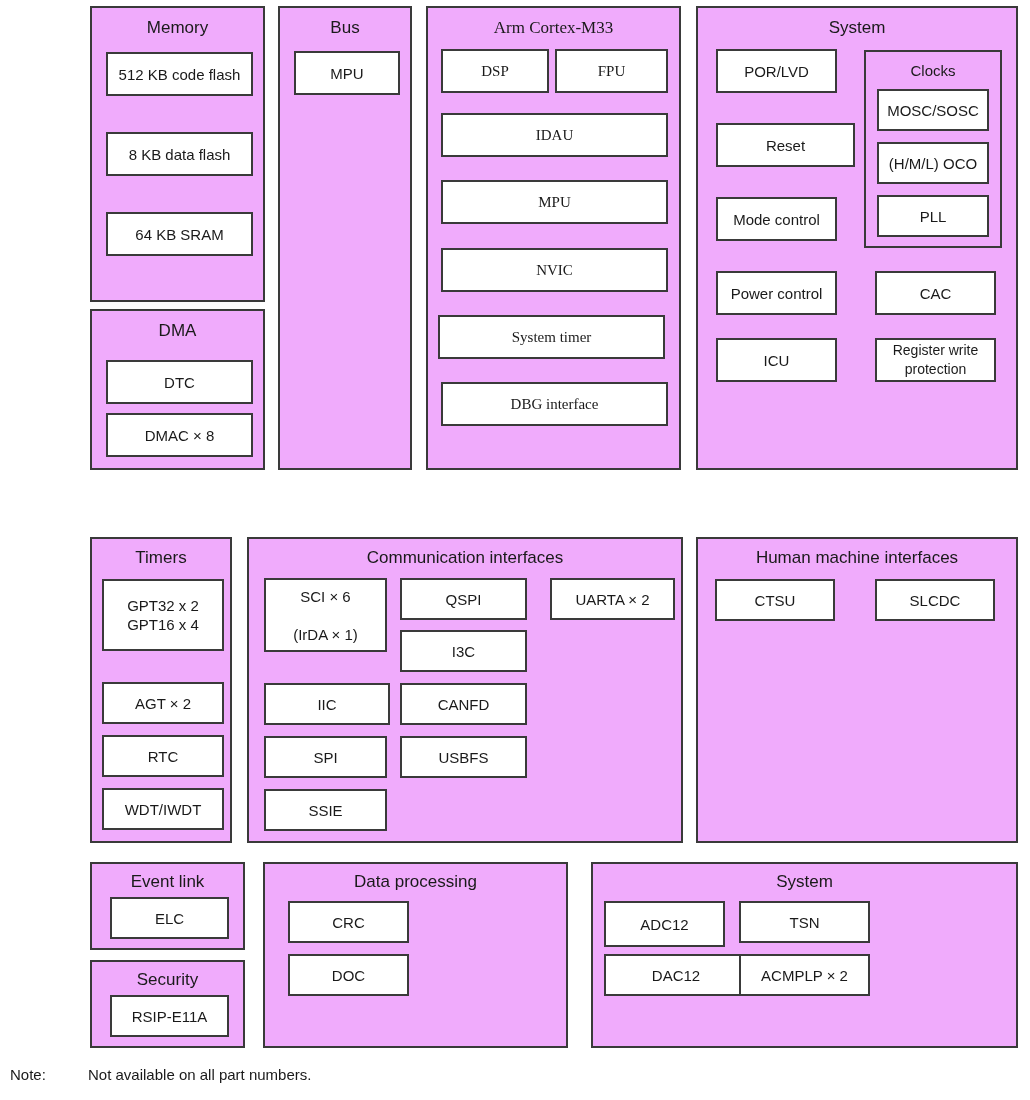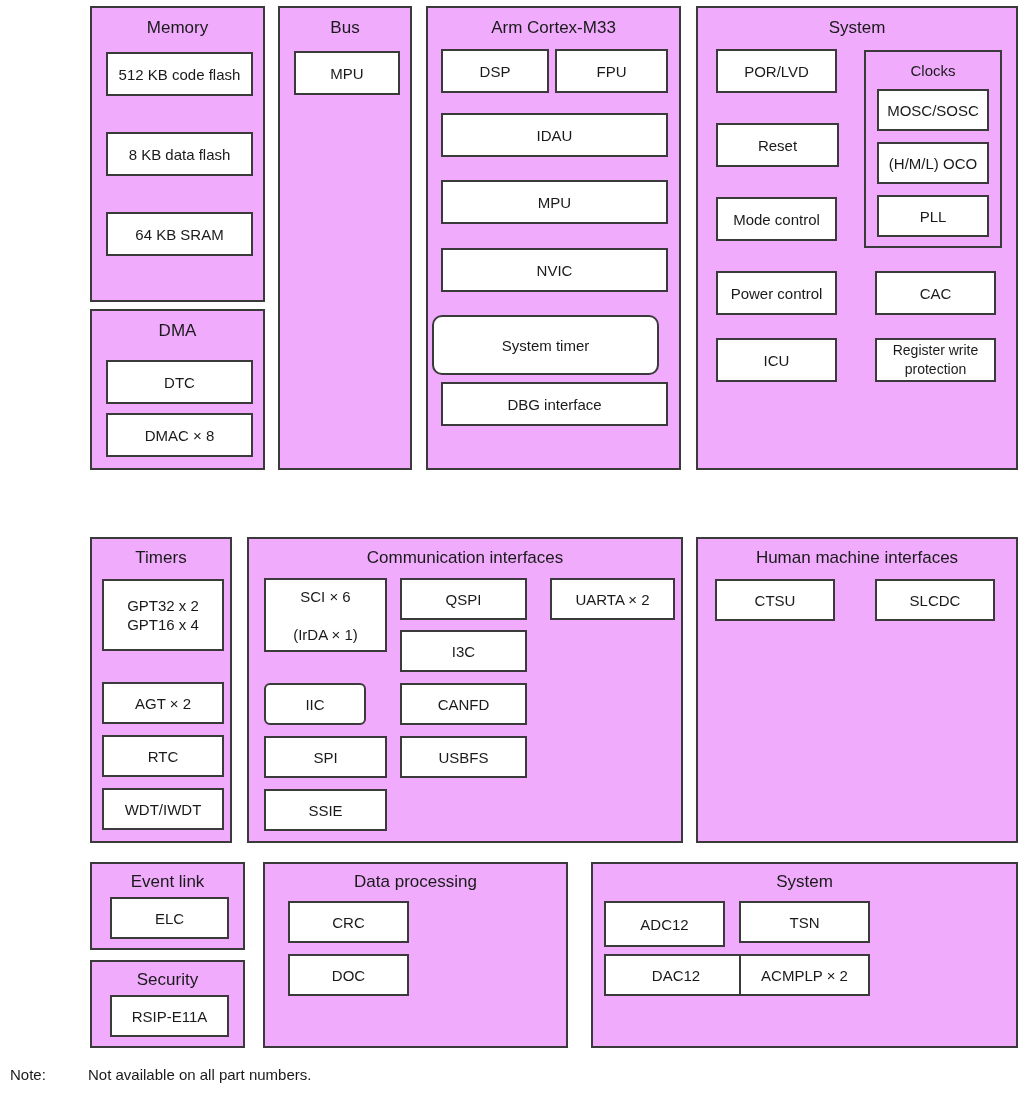--- a/index.html
+++ b/index.html
@@ -81,36 +81,36 @@
   <div class="panel-title" style="top:10px;">DMA</div>
   <div class="blk" style="left:14px; top:49px; width:147px; height:44px;">DTC</div>
   <div class="blk" style="left:14px; top:102px; width:147px; height:44px;">DMAC × 8</div>
 </div>
 
 <div class="panel" style="left:278px; top:6px; width:134px; height:464px;">
   <div class="panel-title" style="top:10px;">Bus</div>
   <div class="blk" style="left:14px; top:43px; width:106px; height:44px;">MPU</div>
 </div>
 
-<div class="panel" style="left:426px; top:6px; width:255px; height:464px;">
+<div class="panel" style="left:426px; top:6px; width:255px; height:464px;font-family:Liberation Serif, serif;">
   <div class="panel-title" style="top:10px;">Arm Cortex-M33</div>
   <div class="blk" style="left:13px; top:41px; width:108px; height:44px;">DSP</div>
   <div class="blk" style="left:127px; top:41px; width:113px; height:44px;">FPU</div>
   <div class="blk" style="left:13px; top:105px; width:227px; height:44px;">IDAU</div>
   <div class="blk" style="left:13px; top:172px; width:227px; height:44px;">MPU</div>
   <div class="blk" style="left:13px; top:240px; width:227px; height:44px;">NVIC</div>
-  <div class="blk" style="left:4px; top:307px; width:227px; height:60px;border-radius:10px;">System timer</div>
+  <div class="blk" style="left:10px; top:307px; width:227px; height:44px;">System timer</div>
   <div class="blk" style="left:13px; top:374px; width:227px; height:44px;">DBG interface</div>
 </div>
 
 <div class="panel" style="left:696px; top:6px; width:322px; height:464px;">
   <div class="panel-title" style="top:10px;">System</div>
 
   <div class="blk" style="left:18px; top:41px; width:121px; height:44px;">POR/LVD</div>
-  <div class="blk" style="left:18px; top:115px; width:123px; height:44px;">Reset</div>
+  <div class="blk" style="left:18px; top:115px; width:139px; height:44px;">Reset</div>
   <div class="blk" style="left:18px; top:189px; width:121px; height:44px;">Mode control</div>
   <div class="blk" style="left:18px; top:263px; width:121px; height:44px;">Power control</div>
   <div class="blk" style="left:18px; top:330px; width:121px; height:44px;">ICU</div>
 
   <div class="panel" style="left:166px; top:42px; width:138px; height:198px;">
     <div class="panel-title" style="top:9px; font-size:15px;">Clocks</div>
     <div class="blk" style="left:11px; top:37px; width:112px; height:42px;">MOSC/SOSC</div>
     <div class="blk" style="left:11px; top:90px; width:112px; height:42px;">(H/M/L) OCO</div>
     <div class="blk" style="left:11px; top:143px; width:112px; height:42px;">PLL</div>
   </div>
@@ -128,21 +128,21 @@
   <div class="blk" style="left:10px; top:196px; width:122px; height:42px;">RTC</div>
   <div class="blk" style="left:10px; top:249px; width:122px; height:42px;">WDT/IWDT</div>
 </div>
 
 <div class="panel" style="left:247px; top:537px; width:436px; height:306px;">
   <div class="panel-title" style="top:9px;">Communication interfaces</div>
 
   <div class="blk" style="left:15px; top:39px; width:123px; height:74px;">SCI × 6
 
 (IrDA × 1)</div>
-  <div class="blk" style="left:15px; top:144px; width:102px; height:42px;border-radius:6px;">IIC</div>
+  <div class="blk" style="left:15px; top:144px; width:126px; height:42px;">IIC</div>
   <div class="blk" style="left:15px; top:197px; width:123px; height:42px;">SPI</div>
   <div class="blk" style="left:15px; top:250px; width:123px; height:42px;">SSIE</div>
 
   <div class="blk" style="left:151px; top:39px; width:127px; height:42px;">QSPI</div>
   <div class="blk" style="left:151px; top:91px; width:127px; height:42px;">I3C</div>
   <div class="blk" style="left:151px; top:144px; width:127px; height:42px;">CANFD</div>
   <div class="blk" style="left:151px; top:197px; width:127px; height:42px;">USBFS</div>
 
   <div class="blk" style="left:301px; top:39px; width:125px; height:42px;">UARTA × 2</div>
 </div>

